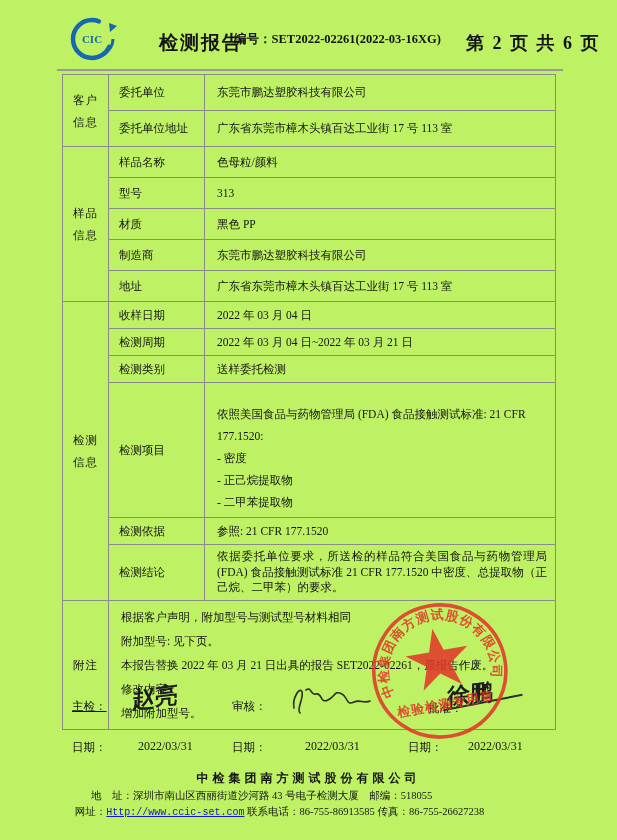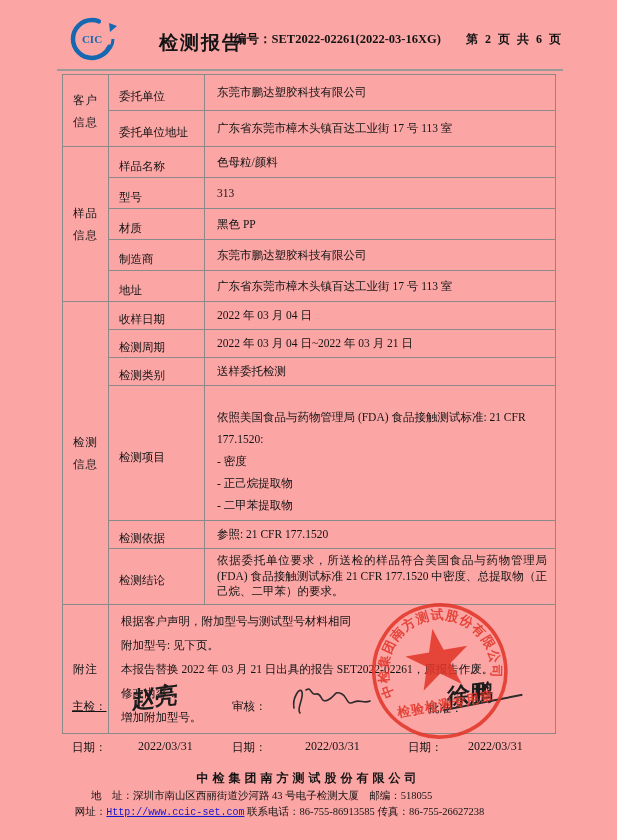--- a/index.html
+++ b/index.html
@@ -1,31 +1,31 @@
 <!DOCTYPE html>
 <html><head>
 <meta charset="utf-8">
 <style>
   html,body { margin:0; padding:0; background:#ffffff; }
   .page {
-    position:relative; width:617px; height:840px; background:#fca5a5;
+    position:relative; width:617px; height:840px; background:#bef264;
     font-family:"Liberation Serif","DejaVu Serif",serif; color:#141414;
     overflow:hidden;
   }
   
   .logo { position:absolute; left:60px; top:13px; width:68px; height:52px; }
   .doc-title { position:absolute; left:159px; top:30px; font-size:19px; font-weight:bold; letter-spacing:2px; }
   .doc-no { position:absolute; left:234px; top:31px; font-size:12.5px; font-weight:bold; }
-  .page-info { position:absolute; left:466px; top:31px; font-size:12px; font-weight:bold; letter-spacing:2px; }
+  .page-info { position:absolute; left:466px; top:31px; font-size:18px; font-weight:bold; letter-spacing:2px; }
   .header-rule { position:absolute; left:57px; top:69px; width:506px; height:2px; background:#9a9a9a; }
   
   table.info { position:absolute; left:62px; top:74px; width:493px; border-collapse:collapse; table-layout:fixed; font-size:11.5px; }
   table.info td { border:1px solid #8a8a8a; vertical-align:middle; overflow:hidden; }
   td.sec { text-align:center; white-space:pre-line; line-height:22px; letter-spacing:1px; }
-  td.lbl { padding:10px 4px 2px 10px; }
+  td.lbl { padding:2px 4px 2px 10px; }
   td.val { padding:2px 8px 2px 12px; }
   td.val-pre { padding:20px 8px 4px 12px; white-space:pre-line; line-height:22px; }
   td.val-wrap { padding:4px 8px 4px 12px; line-height:15.5px; text-align:justify; }
   td.notes { padding:4px 8px 4px 12px; white-space:pre-line; line-height:24px; }
   tr.h36 { height:36px;margin-top:44px; } tr.h31 { height:31px; } tr.h27 { height:27px; }
   tr.h91 { height:91px; } tr.h46 { height:46px; } tr.h121 { height:121px; }
   
   .abs { position:absolute; }
   .role { font-size:11.5px; }
   .date-lbl { font-size:11.5px; }

